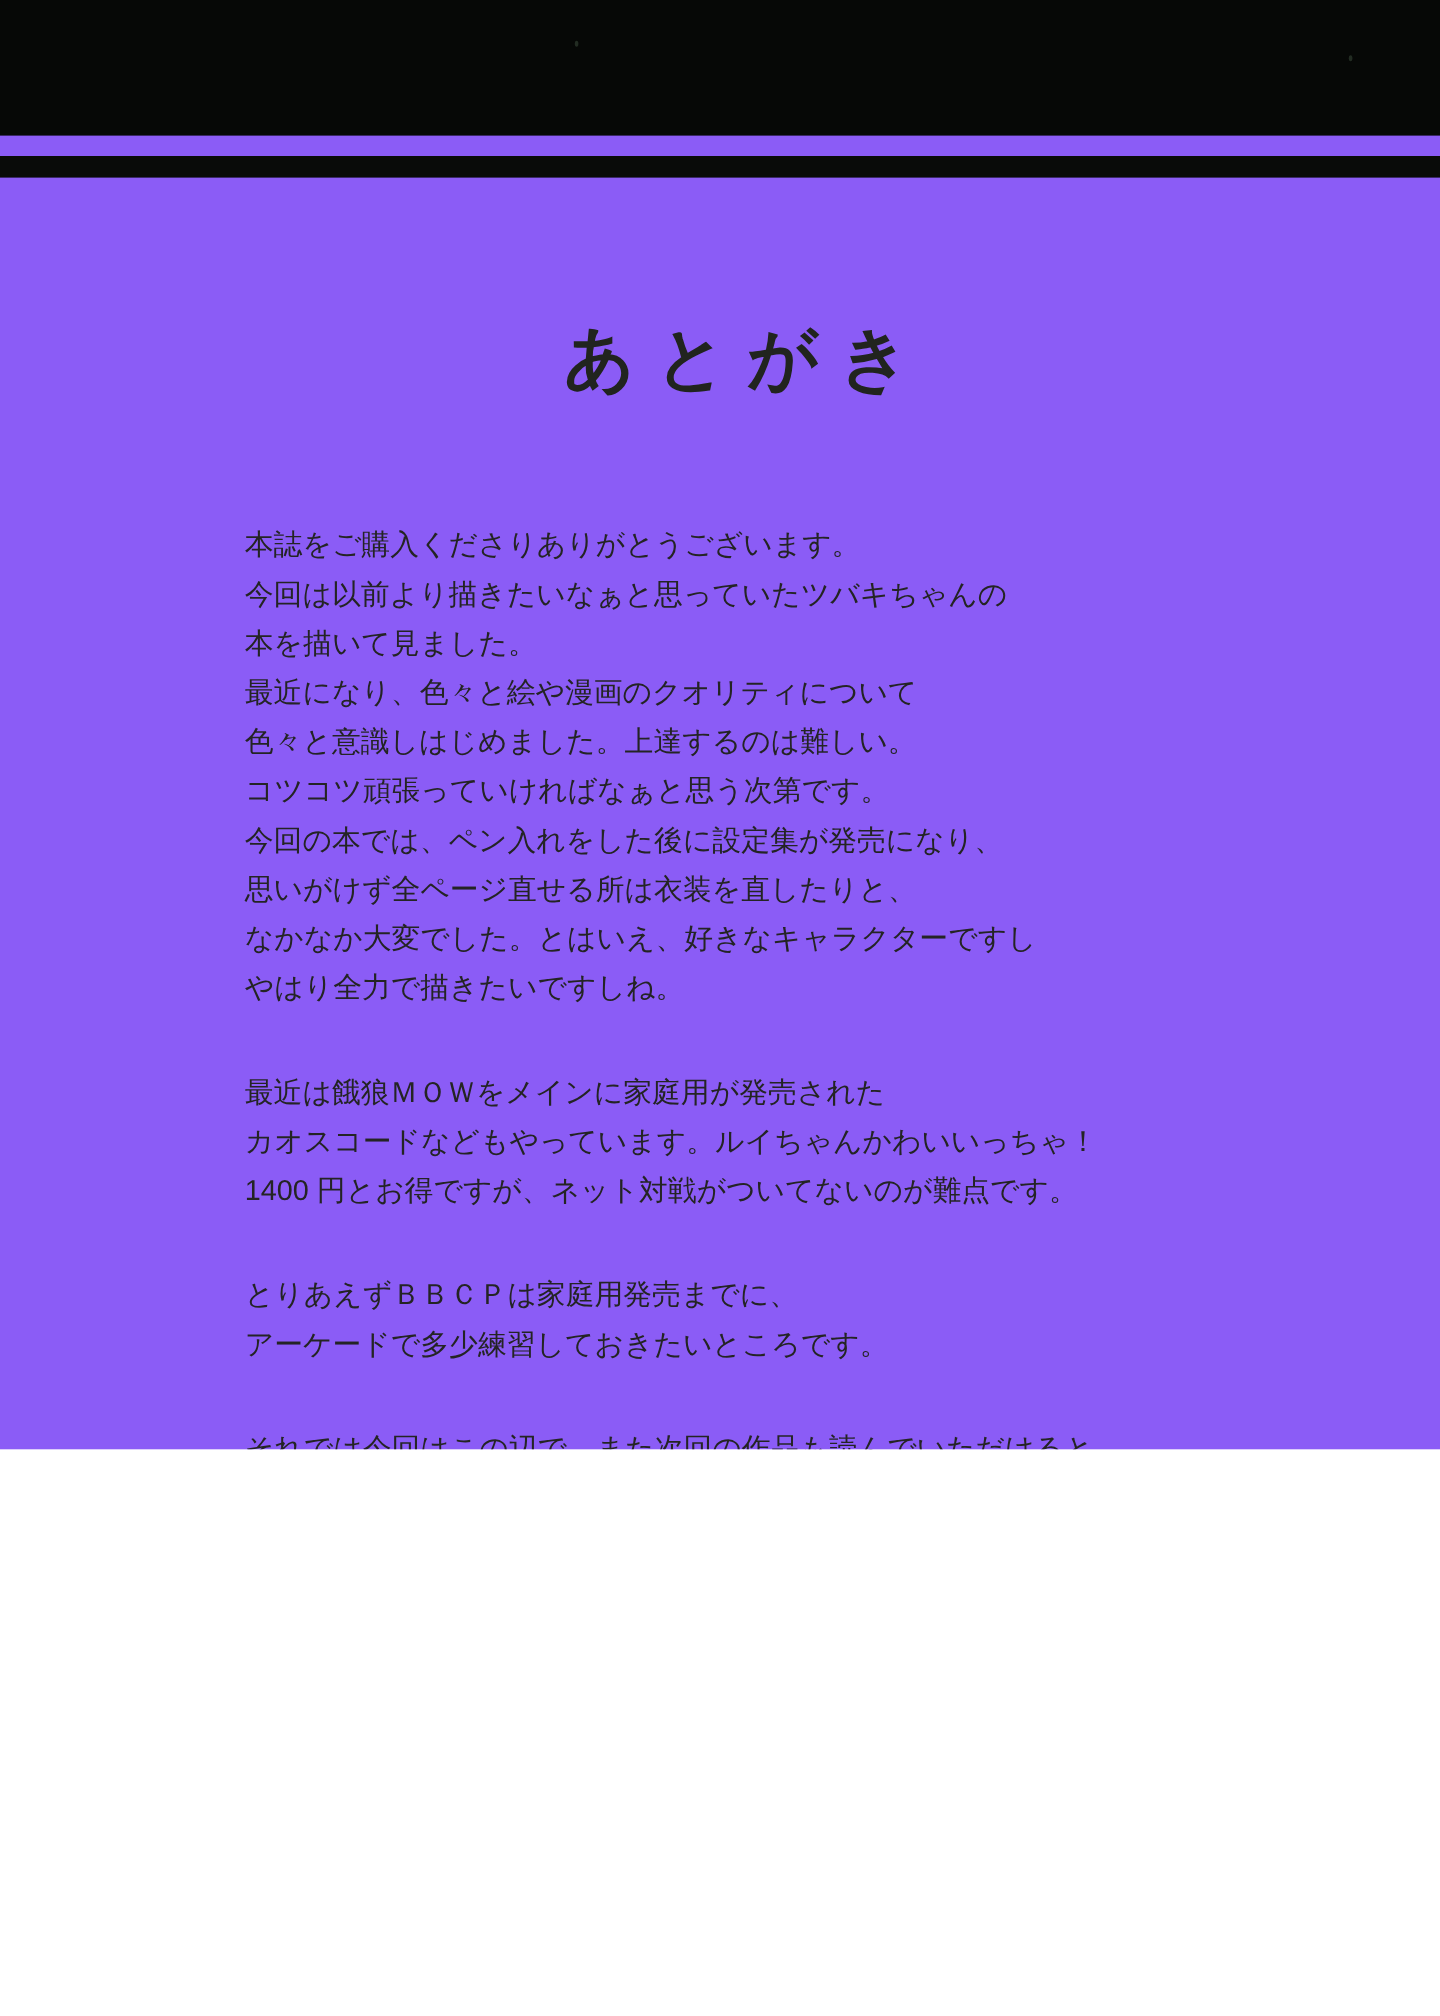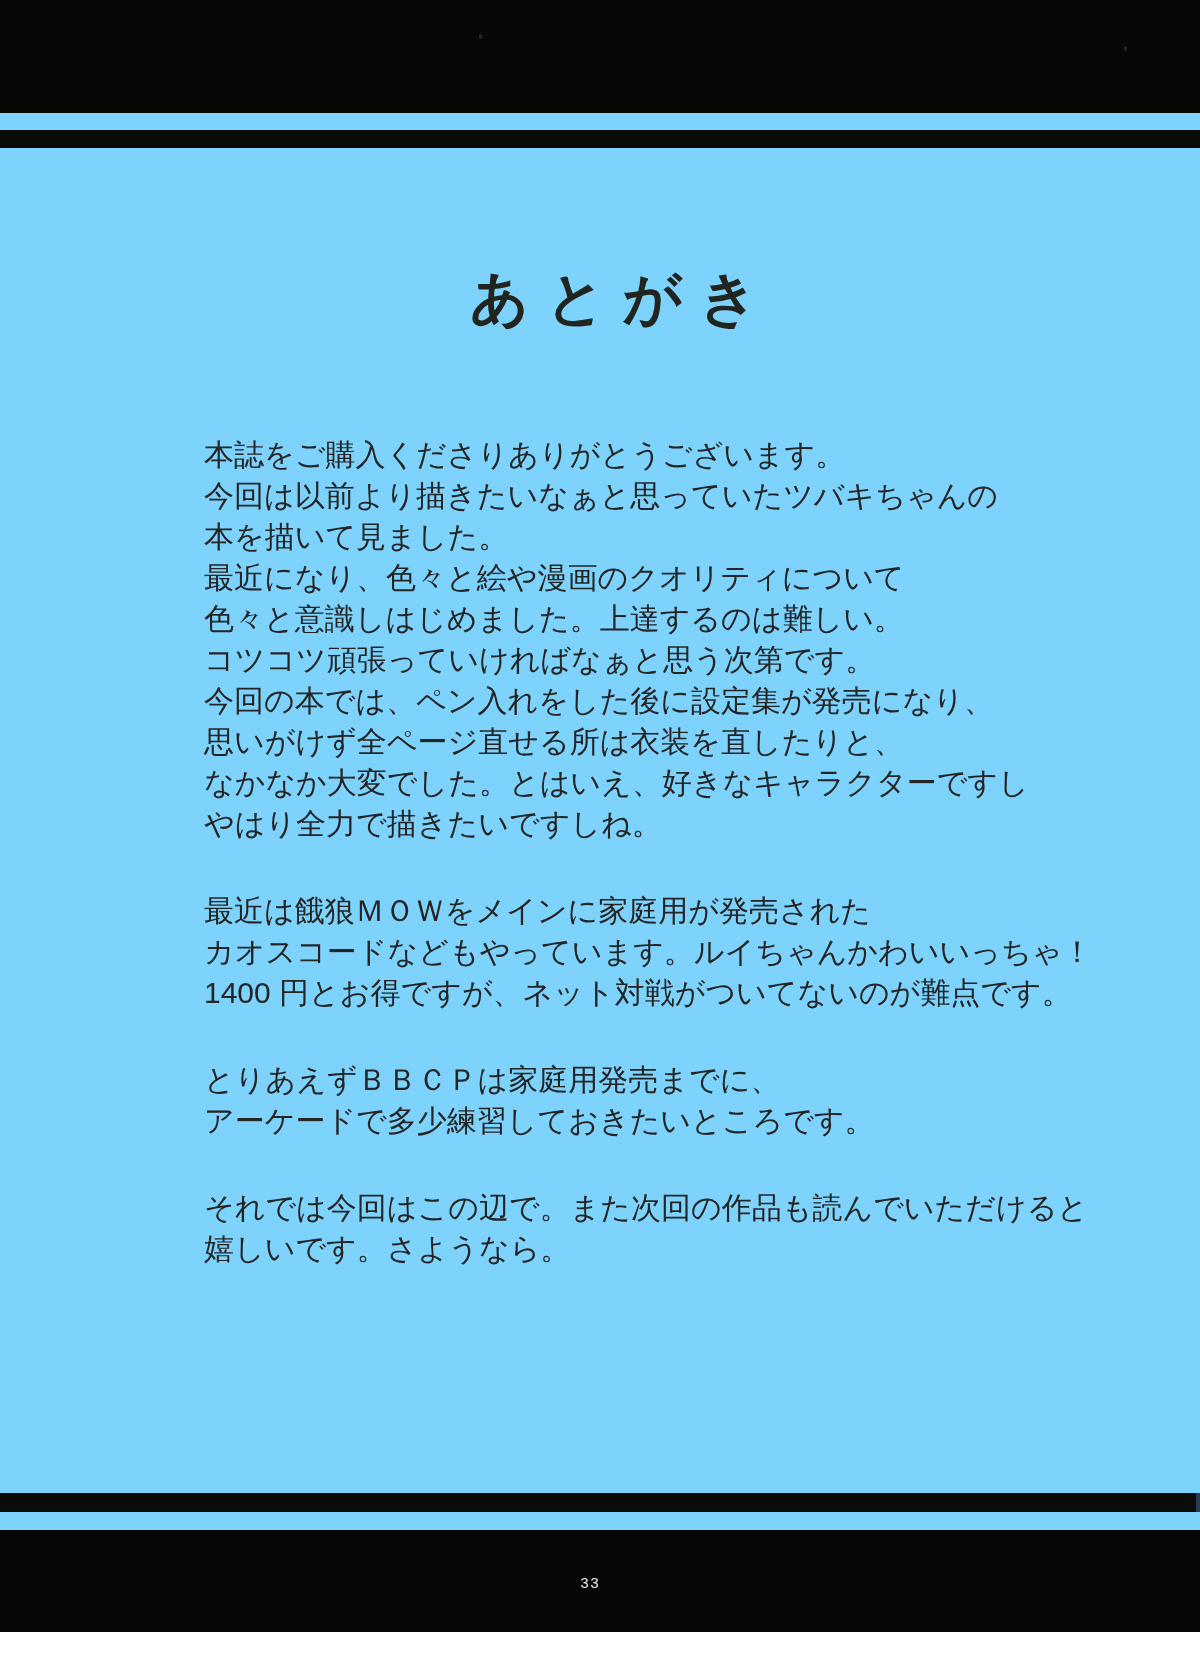--- a/index.html
+++ b/index.html
@@ -3,22 +3,22 @@
 <meta charset="utf-8">
 <style>
   html, body {
     margin: 0;
     padding: 0;
     background: #ffffff;
   }
   .page {
     position: relative;
     width: 1200px;
-    height: 1632px;
-    background: #7dd3fc;
+    height: 1208px;
+    background: #8b5cf6;
     overflow: hidden;
     font-family: "Liberation Sans", sans-serif;
   }
   .band-top {
     position: absolute;
     left: 0; top: 0;
     width: 1200px; height: 113px;
     background: #060806;
   }
   .speck {
@@ -44,21 +44,21 @@
     font-weight: 600;
     font-size: 58px;
     letter-spacing: 17px;
     color: #21241f;
     white-space: nowrap;
   }
   .body-text {
     position: absolute;
     left: 204px; top: 434px;
     width: 910px;
-    font-size: 30px;
+    font-size: 24px;
     line-height: 41px;
     color: #242424;
   }
   .body-text p {
     margin: 0 0 46px 0;
     white-space: pre-line;
   }
   .rule-bottom {
     position: absolute;
     left: 0; top: 1493px;

